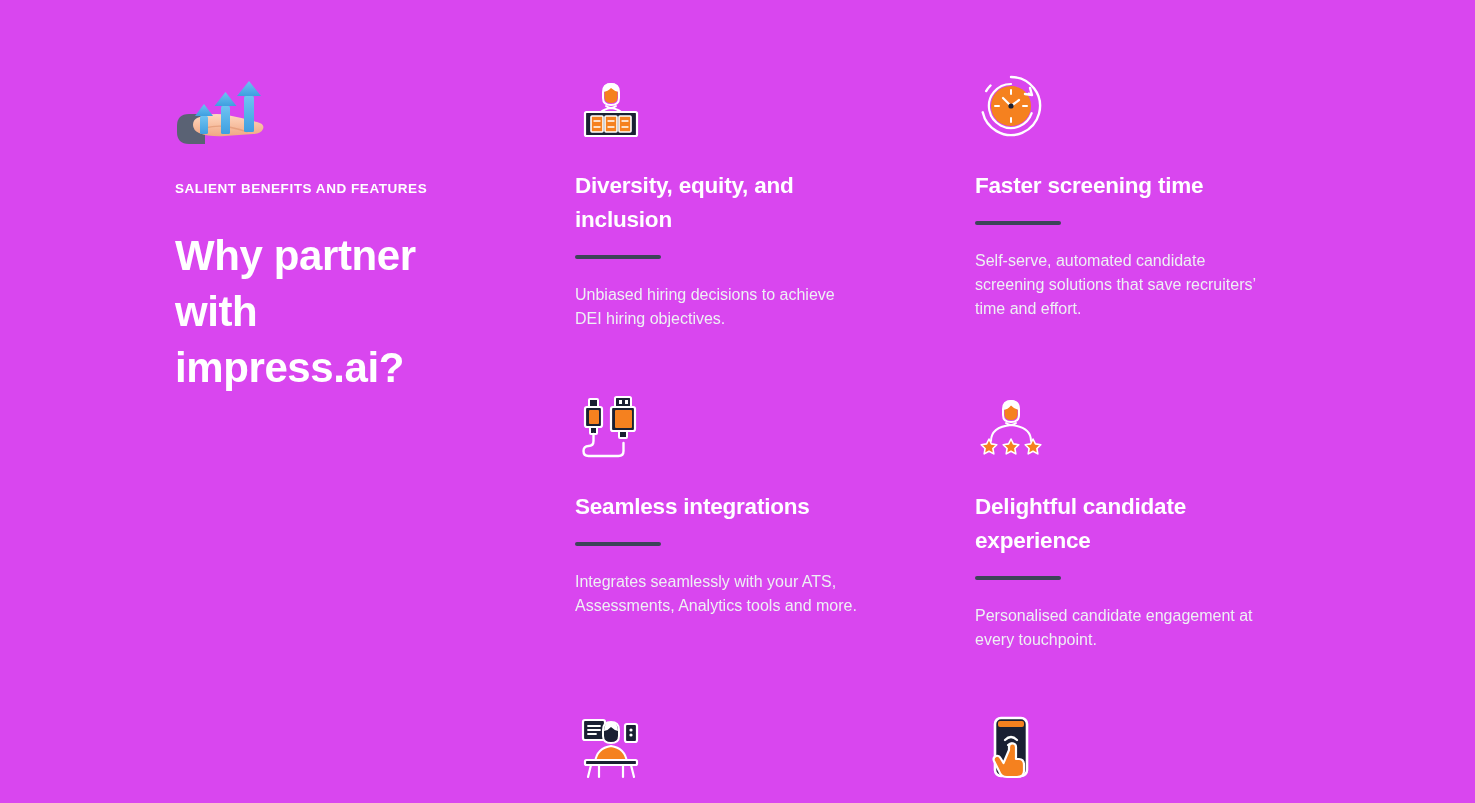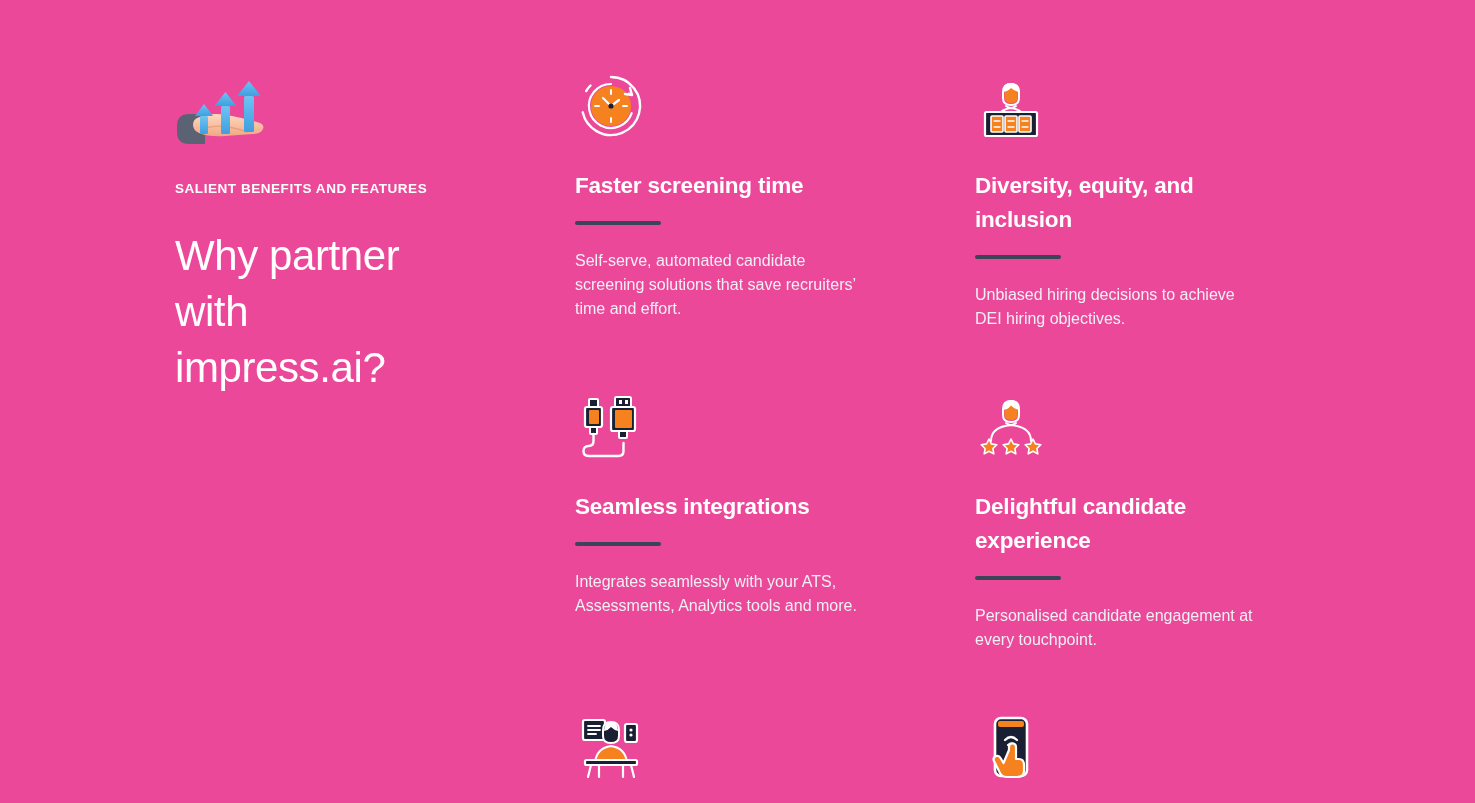--- a/index.html
+++ b/index.html
@@ -5,42 +5,42 @@
   * { margin:0; padding:0; box-sizing:border-box; }
   html, body {
     width:1475px; height:803px;
     background:#1a2033;
     font-family:"Liberation Sans", sans-serif;
     overflow:hidden;
   }
   .page {
     position:relative;
     width:1475px; height:803px;
-    background:#ec4899;
+    background:#d946ef;
   }
 
   
   .intro {
     position:absolute;
     left:175px; top:78px;
     width:330px;
   }
   .intro-icon { width:96px; height:78px; display:block; }
   .eyebrow {
     margin-top:24px;
     font-size:13.5px;
     font-weight:bold;
     letter-spacing:0.55px;
     color:#ffffff;
     line-height:18px;
   }
   .headline {
     margin-top:30px;
     font-size:42px;
-    font-weight:normal;
+    font-weight:bold;
     line-height:56px;
     color:#ffffff;
     letter-spacing:-0.4px;
     width:270px;
   }
 
   
   .grid {
     position:absolute;
     left:575px; top:70px;
@@ -118,45 +118,20 @@
         </g>
       </svg>
     </div>
 
     <div class="eyebrow">SALIENT BENEFITS AND FEATURES</div>
     <h2 class="headline">Why partner with impress.ai?</h2>
   </div>
 
   <div class="grid">
 
-    <div class="card">
-      <div class="card-icon">
-        <svg width="72" height="72" viewBox="0 0 72 72">
-          <circle cx="36" cy="36" r="20" fill="#f5811f"></circle>
-          <g stroke="#ffffff" stroke-width="2" stroke-linecap="round">
-            <line x1="36" y1="20" x2="36" y2="24"></line>
-            <line x1="36" y1="48" x2="36" y2="52"></line>
-            <line x1="20" y1="36" x2="24" y2="36"></line>
-            <line x1="48" y1="36" x2="52" y2="36"></line>
-          </g>
-          <g stroke="#ffffff" stroke-width="2.2" stroke-linecap="round" fill="none">
-            <line x1="36" y1="36" x2="28" y2="28"></line>
-            <line x1="36" y1="36" x2="44" y2="30"></line>
-          </g>
-          <circle cx="36" cy="36" r="2.6" fill="#1a2033"></circle>
-          <path d="M36 7 a29 29 0 1 1 -20.5 8.5" fill="none" stroke="#ffffff" stroke-width="2.4" stroke-linecap="round" stroke-dasharray="130 22"></path>
-          <path d="M55 18 l2 7 l-7 -1" fill="none" stroke="#ffffff" stroke-width="2.4" stroke-linecap="round" stroke-linejoin="round"></path>
-          <path d="M36 14 a22 22 0 1 0 18 9.5" fill="none" stroke="#ffffff" stroke-width="2.2" stroke-linecap="round" stroke-dasharray="96 20"></path>
-        </svg>
-      </div>
-      <h3 class="card-title">Faster screening time</h3>
-      <div class="card-rule"></div>
-      <p class="card-desc">Self-serve, automated candidate screening solutions that save recruiters’ time and effort.</p>
-    </div>
-
     <div class="card card--wide">
       <div class="card-icon">
         <svg width="72" height="72" viewBox="0 0 72 72">
           <g fill="none" stroke="#ffffff" stroke-width="2" stroke-linejoin="round" stroke-linecap="round">
             <path d="M28 22 q0 -8 8 -8 q8 0 8 8 v6 q0 7 -8 7 q-8 0 -8 -7 z"></path>
             <path d="M22 52 q0 -12 14 -14 q14 2 14 14"></path>
             <path d="M31 36 q5 4 10 0"></path>
           </g>
           <path d="M29.5 22 q0 -6 6.5 -6 q6.5 0 6.5 6 v5 q0 6 -6.5 6 q-6.5 0 -6.5 -6 z" fill="#f5811f"></path>
           <path d="M28 22 q0 -9 8 -9 q8 0 8 9 q-5 -1 -8 -4 q-3 3.5 -8 4 z" fill="#ffffff"></path>
@@ -172,20 +147,45 @@
             <line x1="33" y1="51" x2="39" y2="51"></line>
               <line x1="33" y1="57" x2="39" y2="57"></line>
             <line x1="47" y1="51" x2="53" y2="51"></line>
               <line x1="47" y1="57" x2="53" y2="57"></line>
           </g>
         </svg>
       </div>
       <h3 class="card-title">Diversity, equity, and inclusion</h3>
       <div class="card-rule"></div>
       <p class="card-desc">Unbiased hiring decisions to achieve DEI hiring objectives.</p>
+    </div>
+
+    <div class="card">
+      <div class="card-icon">
+        <svg width="72" height="72" viewBox="0 0 72 72">
+          <circle cx="36" cy="36" r="20" fill="#f5811f"></circle>
+          <g stroke="#ffffff" stroke-width="2" stroke-linecap="round">
+            <line x1="36" y1="20" x2="36" y2="24"></line>
+            <line x1="36" y1="48" x2="36" y2="52"></line>
+            <line x1="20" y1="36" x2="24" y2="36"></line>
+            <line x1="48" y1="36" x2="52" y2="36"></line>
+          </g>
+          <g stroke="#ffffff" stroke-width="2.2" stroke-linecap="round" fill="none">
+            <line x1="36" y1="36" x2="28" y2="28"></line>
+            <line x1="36" y1="36" x2="44" y2="30"></line>
+          </g>
+          <circle cx="36" cy="36" r="2.6" fill="#1a2033"></circle>
+          <path d="M36 7 a29 29 0 1 1 -20.5 8.5" fill="none" stroke="#ffffff" stroke-width="2.4" stroke-linecap="round" stroke-dasharray="130 22"></path>
+          <path d="M55 18 l2 7 l-7 -1" fill="none" stroke="#ffffff" stroke-width="2.4" stroke-linecap="round" stroke-linejoin="round"></path>
+          <path d="M36 14 a22 22 0 1 0 18 9.5" fill="none" stroke="#ffffff" stroke-width="2.2" stroke-linecap="round" stroke-dasharray="96 20"></path>
+        </svg>
+      </div>
+      <h3 class="card-title">Faster screening time</h3>
+      <div class="card-rule"></div>
+      <p class="card-desc">Self-serve, automated candidate screening solutions that save recruiters’ time and effort.</p>
     </div>
 
     <div class="card card--wide">
       <div class="card-icon">
         <svg width="72" height="72" viewBox="0 0 72 72">
 
           <rect x="14" y="8" width="9" height="8" rx="1" fill="#1a2033" stroke="#ffffff" stroke-width="2"></rect>
           <rect x="10" y="16" width="17" height="20" rx="2" fill="#1a2033" stroke="#ffffff" stroke-width="2.2"></rect>
           <rect x="14" y="19" width="10" height="14" rx="1" fill="#f5811f"></rect>
           <rect x="15" y="36" width="7" height="7" rx="1" fill="#1a2033" stroke="#ffffff" stroke-width="2"></rect>

